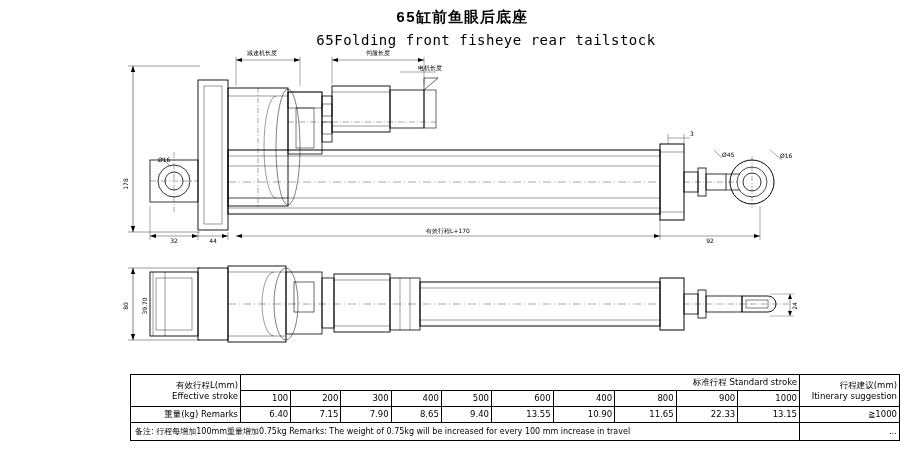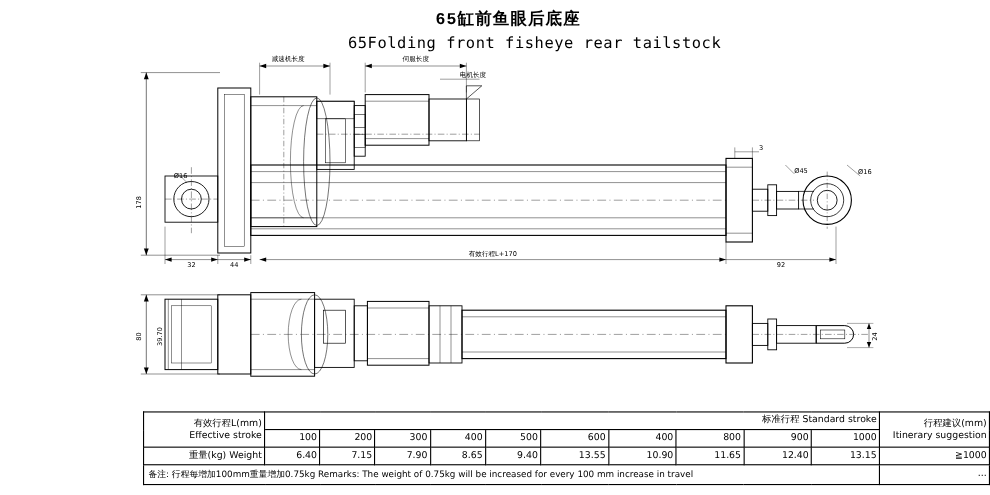--- a/index.html
+++ b/index.html
@@ -244,30 +244,30 @@
       <td>300</td>
       <td>400</td>
       <td>500</td>
       <td>600</td>
       <td>400</td>
       <td>800</td>
       <td>900</td>
       <td>1000</td>
     </tr>
     <tr>
-      <td class="lbl cn">重量(kg) Weight</td>
+      <td class="lbl cn">重量(kg) Remarks</td>
       <td>6.40</td>
       <td>7.15</td>
       <td>7.90</td>
       <td>8.65</td>
       <td>9.40</td>
       <td>13.55</td>
       <td>10.90</td>
       <td>11.65</td>
-      <td>12.40</td>
+      <td>22.33</td>
       <td>13.15</td>
       <td>≧1000</td>
     </tr>
     <tr>
       <td class="note cn" colspan="11">备注: 行程每增加100mm重量增加0.75kg   Remarks: The weight of 0.75kg will be increased for every 100 mm increase in travel</td>
       <td>...</td>
     </tr>
   </tbody>
     </table>
 

